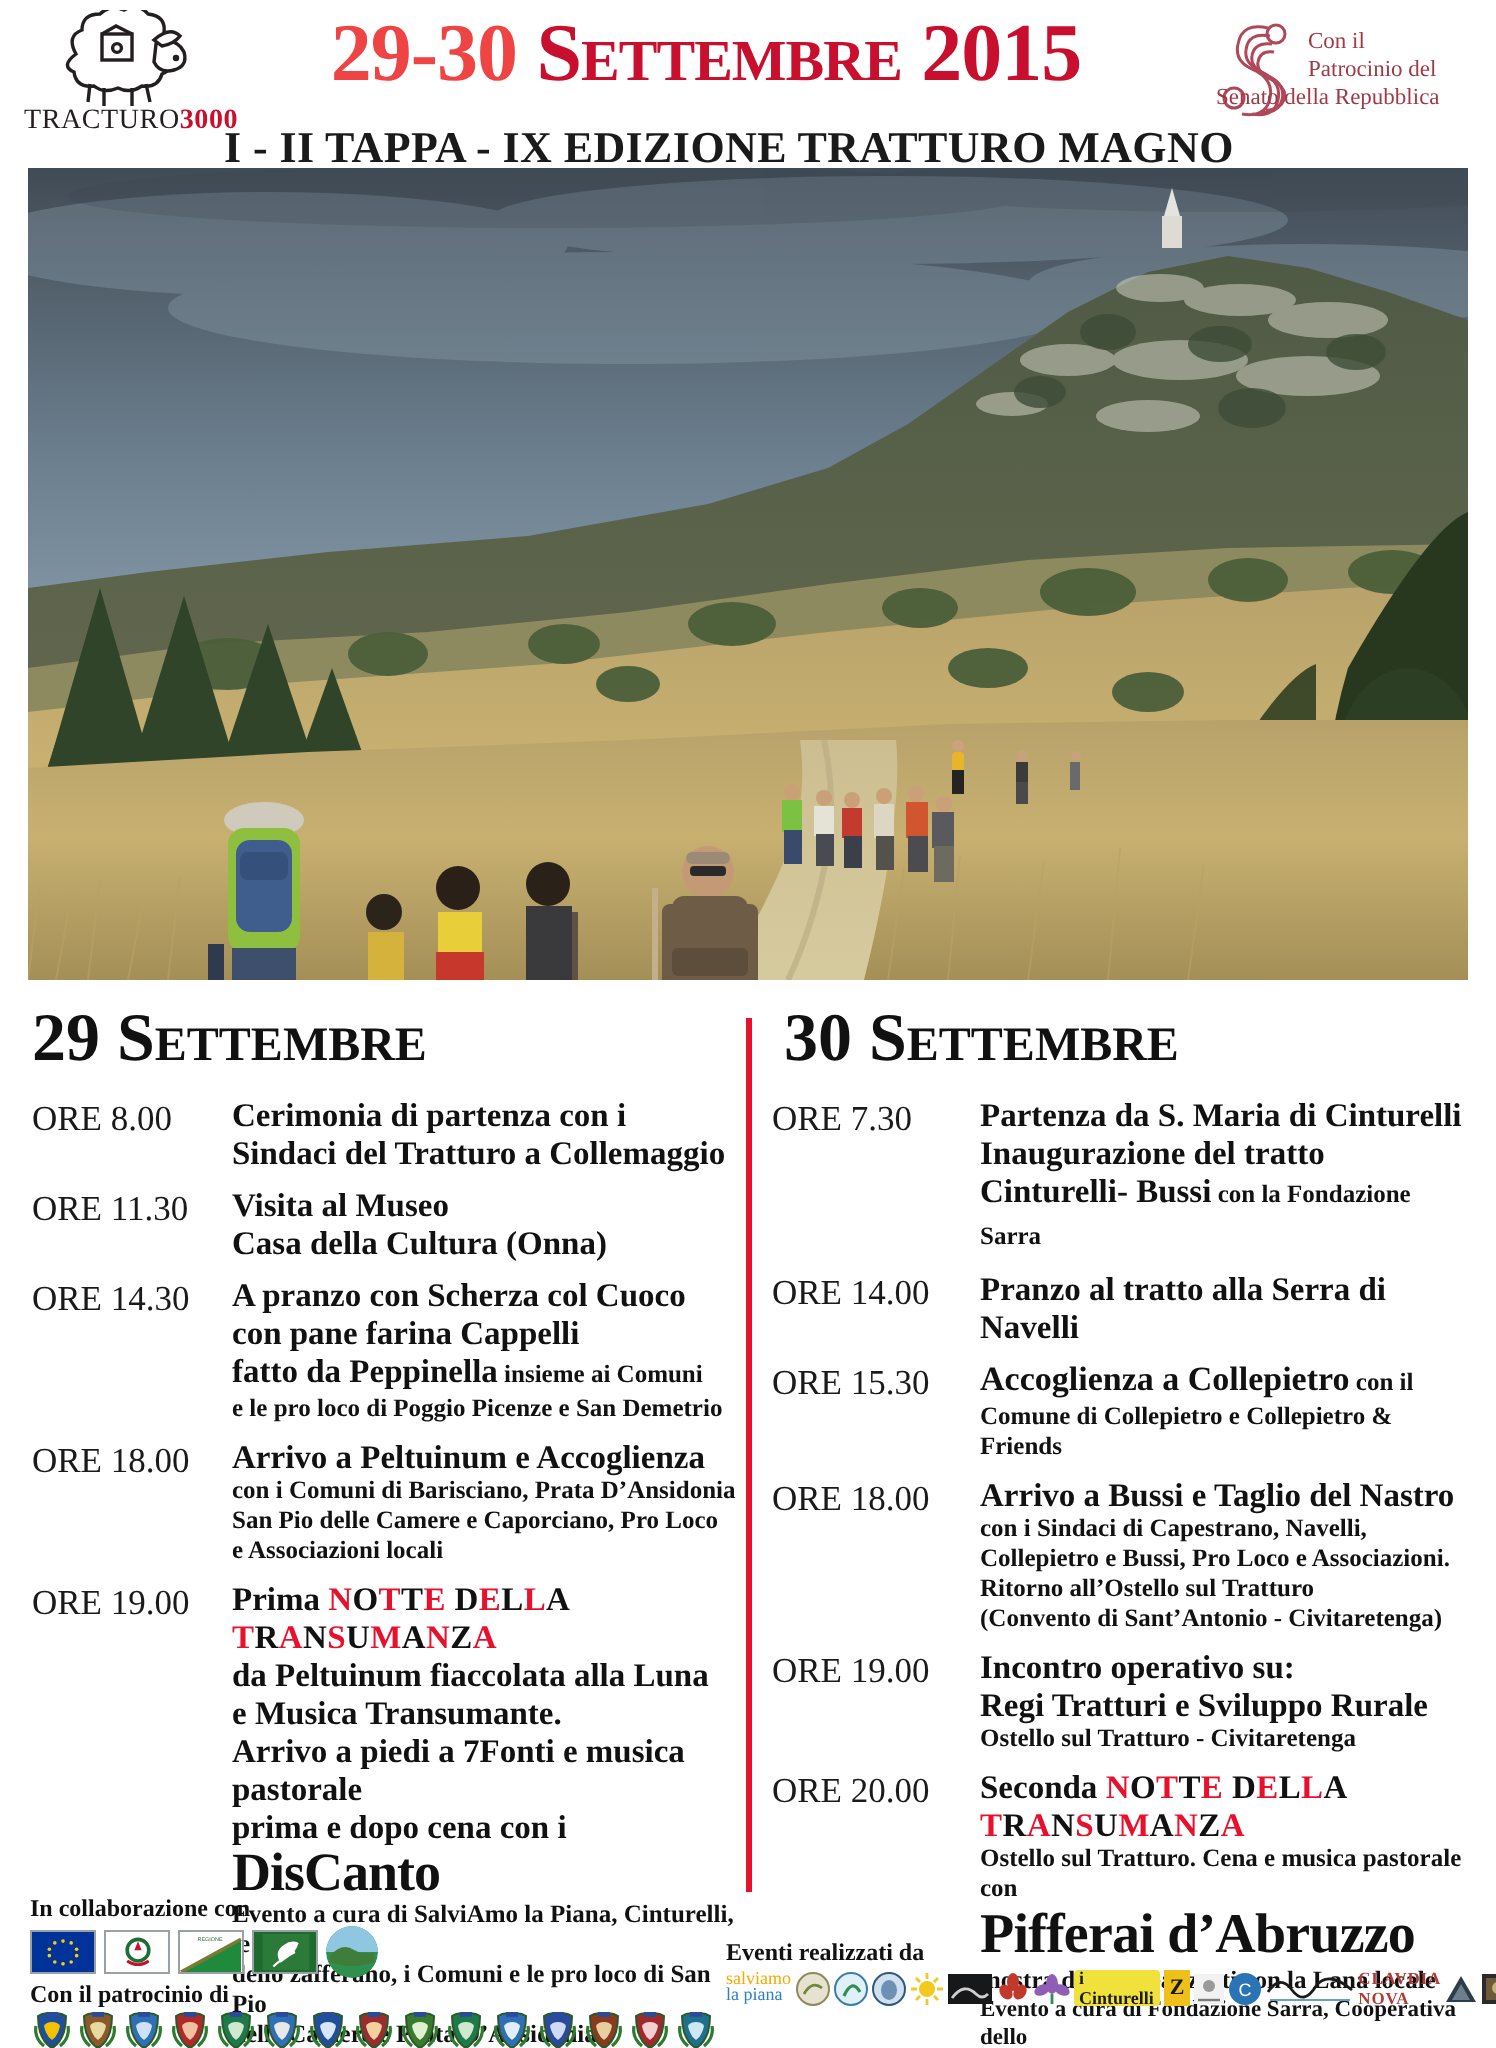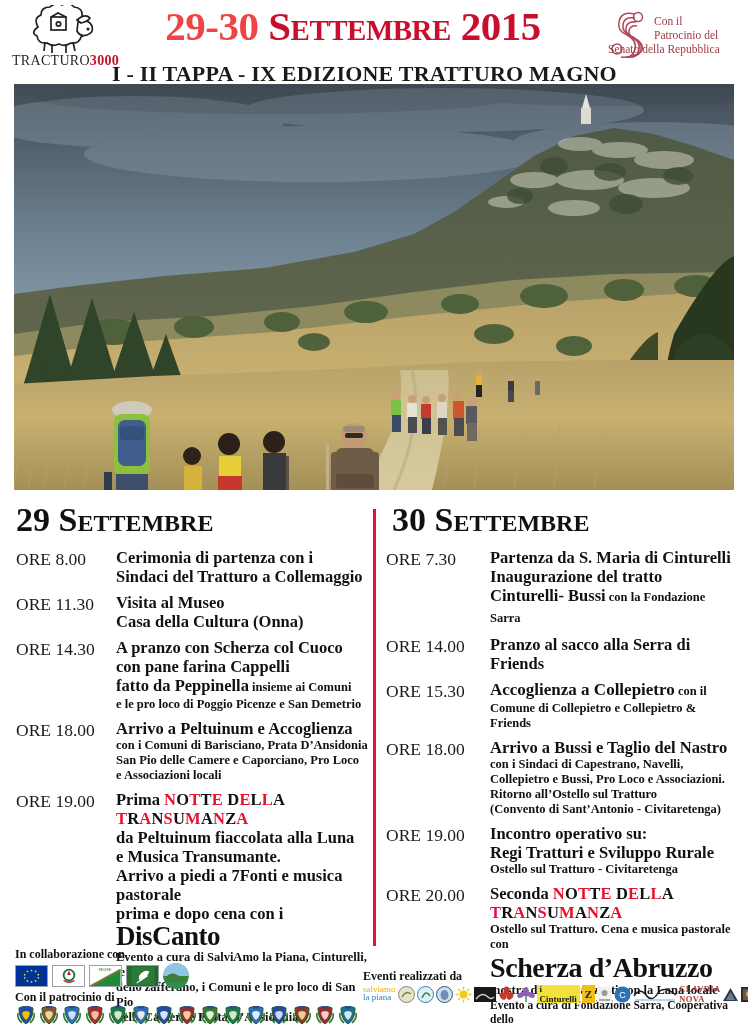--- a/index.html
+++ b/index.html
@@ -396,21 +396,21 @@
           <div class="ore">ORE 7.30</div>
           <div class="etext">
             <div class="l-main"><span>Partenza da S. Maria di Cinturelli</span></div>
             <div class="l-main"><span>Inaugurazione del tratto</span></div>
             <div class="l-main"><span>Cinturelli- Bussi</span><span class="inline-sm"> con la Fondazione Sarra</span></div>
           </div>
         </div>
         <div class="event">
           <div class="ore">ORE 14.00</div>
           <div class="etext">
-            <div class="l-main"><span>Pranzo al sacco alla Serra di Friends</span></div>
+            <div class="l-main"><span>Pranzo al tratto alla Serra di Navelli</span></div>
           </div>
         </div>
         <div class="event">
           <div class="ore">ORE 15.30</div>
           <div class="etext">
             <div class="l-main-lg"><span>Accoglienza a Collepietro</span><span class="inline-sm"> con il</span></div>
             <div class="l-sub"><span>Comune di Collepietro e Collepietro &amp; Friends</span></div>
           </div>
         </div>
         <div class="event">
@@ -429,21 +429,21 @@
             <div class="l-main"><span>Incontro operativo su:</span></div>
             <div class="l-main"><span>Regi Tratturi e Sviluppo Rurale</span></div>
             <div class="l-sub"><span>Ostello sul Tratturo - Civitaretenga</span></div>
           </div>
         </div>
         <div class="event">
           <div class="ore">ORE 20.00</div>
           <div class="etext">
             <div class="l-main"><span>Seconda </span><span class="transum"><span class="tr-letter-r">N</span><span class="tr-letter-k">O</span><span class="tr-letter-r">T</span><span class="tr-letter-k">T</span><span class="tr-letter-r">E</span><span> </span><span class="tr-letter-k">D</span><span class="tr-letter-r">E</span><span class="tr-letter-k">L</span><span class="tr-letter-r">L</span><span class="tr-letter-k">A</span><span> </span><span class="tr-letter-r">T</span><span class="tr-letter-k">R</span><span class="tr-letter-r">A</span><span class="tr-letter-k">N</span><span class="tr-letter-r">S</span><span class="tr-letter-k">U</span><span class="tr-letter-r">M</span><span class="tr-letter-k">A</span><span class="tr-letter-r">N</span><span class="tr-letter-k">Z</span><span class="tr-letter-r">A</span></span></div>
             <div class="l-sub"><span>Ostello sul Tratturo. Cena e musica pastorale con</span></div>
-            <div class="l-main"><span></span><span class="huge-pifferai">Scherza d’Abruzzo</span></div>
+            <div class="l-main"><span></span><span class="huge-pifferai">Pifferai d’Abruzzo</span></div>
             <div class="l-sub"><span>mostra di capi realizzati con la Lana locale</span></div>
             <div class="l-sub-sm"><span>Evento a cura di Fondazione Sarra, Cooperativa dello</span></div>
           </div>
         </div>
       </div>
   </div>
 
   <div class="footer">
 
     <div class="f-left">

